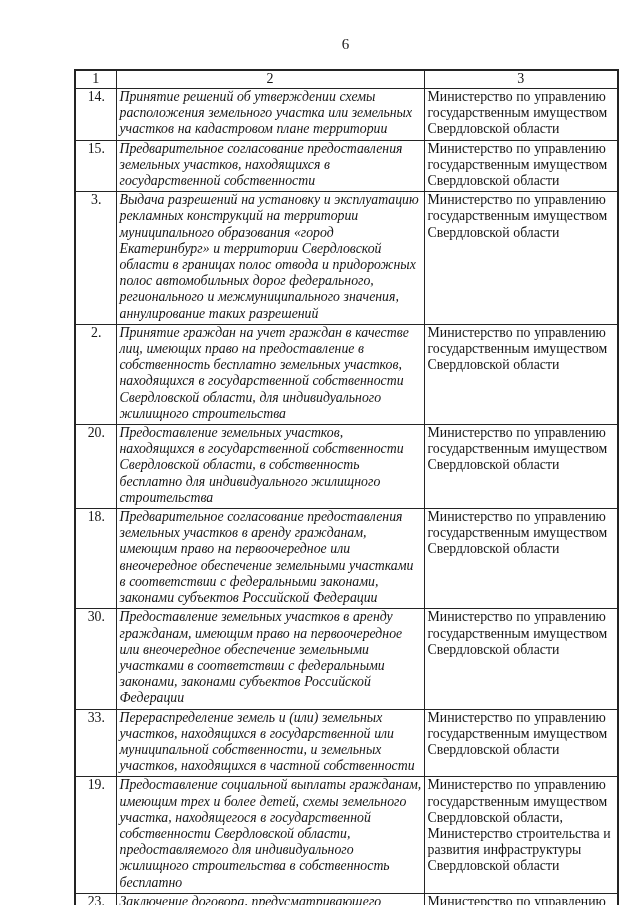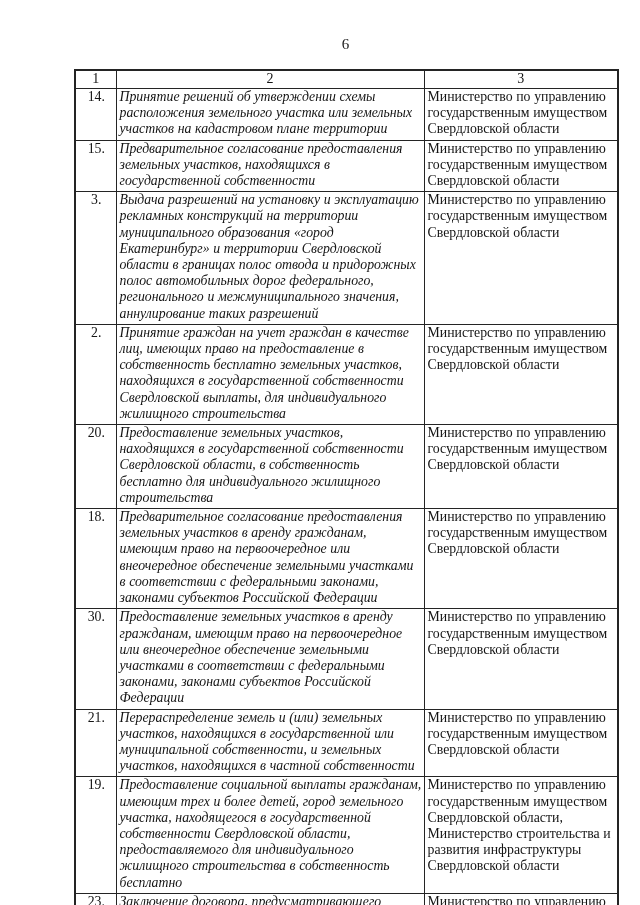--- a/index.html
+++ b/index.html
@@ -99,46 +99,46 @@
           <td class="svc">Предварительное согласование предоставления земельных участков, находящихся в государственной собственности</td>
           <td class="auth">Министерство по управлению государственным имуществом Свердловской области</td>
         </tr>
         <tr>
           <td class="num">3.</td>
           <td class="svc">Выдача разрешений на установку и эксплуатацию рекламных конструкций на территории муниципального образования «город Екатеринбург» и территории Свердловской области в границах полос отвода и придорожных полос автомобильных дорог федерального, регионального и межмуниципального значения, аннулирование таких разрешений</td>
           <td class="auth">Министерство по управлению государственным имуществом Свердловской области</td>
         </tr>
         <tr>
           <td class="num">2.</td>
-          <td class="svc">Принятие граждан на учет граждан в качестве лиц, имеющих право на предоставление в собственность бесплатно земельных участков, находящихся в государственной собственности Свердловской выплаты, для индивидуального жилищного строительства</td>
+          <td class="svc">Принятие граждан на учет граждан в качестве лиц, имеющих право на предоставление в собственность бесплатно земельных участков, находящихся в государственной собственности Свердловской области, для индивидуального жилищного строительства</td>
           <td class="auth">Министерство по управлению государственным имуществом Свердловской области</td>
         </tr>
         <tr>
           <td class="num">20.</td>
           <td class="svc">Предоставление земельных участков, находящихся в государственной собственности Свердловской области, в собственность бесплатно для индивидуального жилищного строительства</td>
           <td class="auth">Министерство по управлению государственным имуществом Свердловской области</td>
         </tr>
         <tr>
           <td class="num">18.</td>
           <td class="svc">Предварительное согласование предоставления земельных участков в аренду гражданам, имеющим право на первоочередное или внеочередное обеспечение земельными участками в соответствии с федеральными законами, законами субъектов Российской Федерации</td>
           <td class="auth">Министерство по управлению государственным имуществом Свердловской области</td>
         </tr>
         <tr>
           <td class="num">30.</td>
           <td class="svc">Предоставление земельных участков в аренду гражданам, имеющим право на первоочередное или внеочередное обеспечение земельными участками в соответствии с федеральными законами, законами субъектов Российской Федерации</td>
           <td class="auth">Министерство по управлению государственным имуществом Свердловской области</td>
         </tr>
         <tr>
-          <td class="num">21.</td>
+          <td class="num">33.</td>
           <td class="svc">Перераспределение земель и (или) земельных участков, находящихся в государственной или муниципальной собственности, и земельных участков, находящихся в частной собственности</td>
           <td class="auth">Министерство по управлению государственным имуществом Свердловской области</td>
         </tr>
         <tr>
           <td class="num">19.</td>
-          <td class="svc">Предоставление социальной выплаты гражданам, имеющим трех и более детей, город земельного участка, находящегося в государственной собственности Свердловской области, предоставляемого для индивидуального жилищного строительства в собственность бесплатно</td>
+          <td class="svc">Предоставление социальной выплаты гражданам, имеющим трех и более детей, схемы земельного участка, находящегося в государственной собственности Свердловской области, предоставляемого для индивидуального жилищного строительства в собственность бесплатно</td>
           <td class="auth">Министерство по управлению государственным имуществом Свердловской области, Министерство строительства и развития инфраструктуры Свердловской области</td>
         </tr>
         <tr>
           <td class="num">23.</td>
           <td class="svc">Заключение договора, предусматривающего размещение нестационарного торгового объекта на земельных участках, в зданиях, строениях и сооружениях, находящихся в государственной</td>
           <td class="auth">Министерство по управлению государственным имуществом Свердловской области</td>
         </tr>
       </tbody>
   </table>
 

